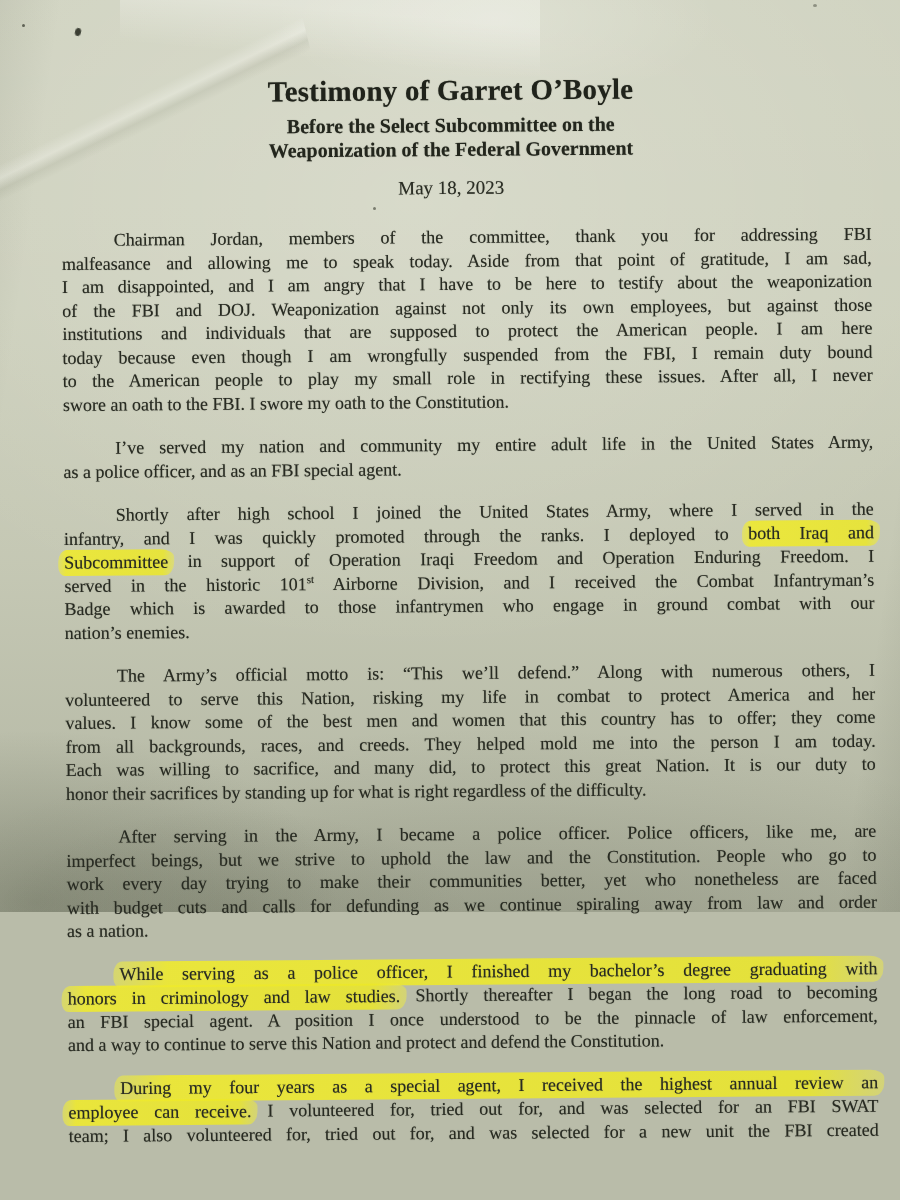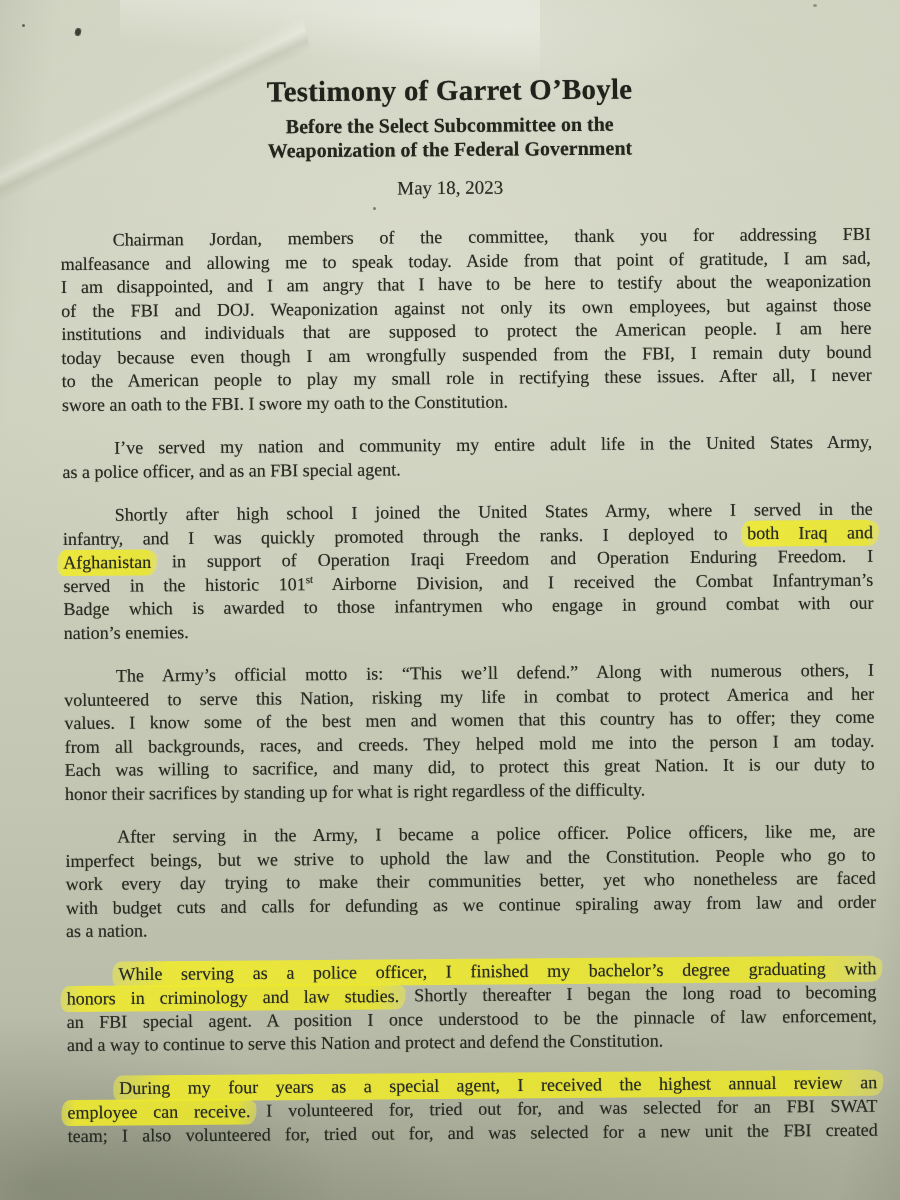--- a/index.html
+++ b/index.html
@@ -5,21 +5,21 @@
   html, body {
     margin: 0; padding: 0;
     width: 900px; height: 1200px;
     overflow: hidden;
     background: #b9bca9;
     font-family: "Liberation Serif", serif;
   }
   
   .photo {
     position: absolute; inset: 0;
-    width: 900px; height: 1200px;
+    width: 900px; height: 912px;
     background-color: #cbceba;
     background-image:
       radial-gradient(ellipse 420px 240px at 4% 99%, rgba(58,64,46,0.30), rgba(58,64,46,0.0) 72%),
       radial-gradient(ellipse 320px 150px at 26% 101%, rgba(58,64,46,0.16), rgba(58,64,46,0.0) 75%),
       radial-gradient(ellipse 760px 260px at 55% 102%, rgba(58,64,46,0.17), rgba(58,64,46,0.0) 78%),
       radial-gradient(ellipse 900px 650px at 46% 22%, rgba(255,255,250,0.20), rgba(255,255,250,0.0) 70%),
       radial-gradient(ellipse 300px 120px at 55% 2%, rgba(255,255,250,0.22), rgba(255,255,250,0.0) 75%),
       linear-gradient(98deg, rgba(40,45,30,0.07) 0%, rgba(40,45,30,0.0) 6%, rgba(40,45,30,0.0) 94%, rgba(40,45,30,0.10) 100%),
       linear-gradient(180deg, rgba(255,255,252,0.10) 0%, rgba(255,255,252,0.04) 34%, rgba(40,45,30,0.04) 62%, rgba(40,45,30,0.12) 88%, rgba(40,45,30,0.18) 100%);
   }
@@ -111,21 +111,21 @@
           <div class="line">to the American people to play my small role in rectifying these issues. After all, I never</div>
           <div class="line end">swore an oath to the FBI. I swore my oath to the Constitution.</div>
         </div>
         <div class="para">
           <div class="line first">I’ve served my nation and community my entire adult life in the United States Army,</div>
           <div class="line end">as a police officer, and as an FBI special agent.</div>
         </div>
         <div class="para">
           <div class="line first">Shortly after high school I joined the United States Army, where I served in the</div>
           <div class="line">infantry, and I was quickly promoted through the ranks. I deployed to <mark>both Iraq and</mark></div>
-          <div class="line"><mark>Afghanistan</mark> in support of Operation Iraqi Freedom and Operation Enduring Freedom. I</div>
+          <div class="line"><mark>Subcommittee</mark> in support of Operation Iraqi Freedom and Operation Enduring Freedom. I</div>
           <div class="line">served in the historic 101<sup>st</sup> Airborne Division, and I received the Combat Infantryman’s</div>
           <div class="line">Badge which is awarded to those infantrymen who engage in ground combat with our</div>
           <div class="line end">nation’s enemies.</div>
         </div>
         <div class="para">
           <div class="line first">The Army’s official motto is: “This we’ll defend.” Along with numerous others, I</div>
           <div class="line">volunteered to serve this Nation, risking my life in combat to protect America and her</div>
           <div class="line">values. I know some of the best men and women that this country has to offer; they come</div>
           <div class="line">from all backgrounds, races, and creeds. They helped mold me into the person I am today.</div>
           <div class="line">Each was willing to sacrifice, and many did, to protect this great Nation. It is our duty to</div>

